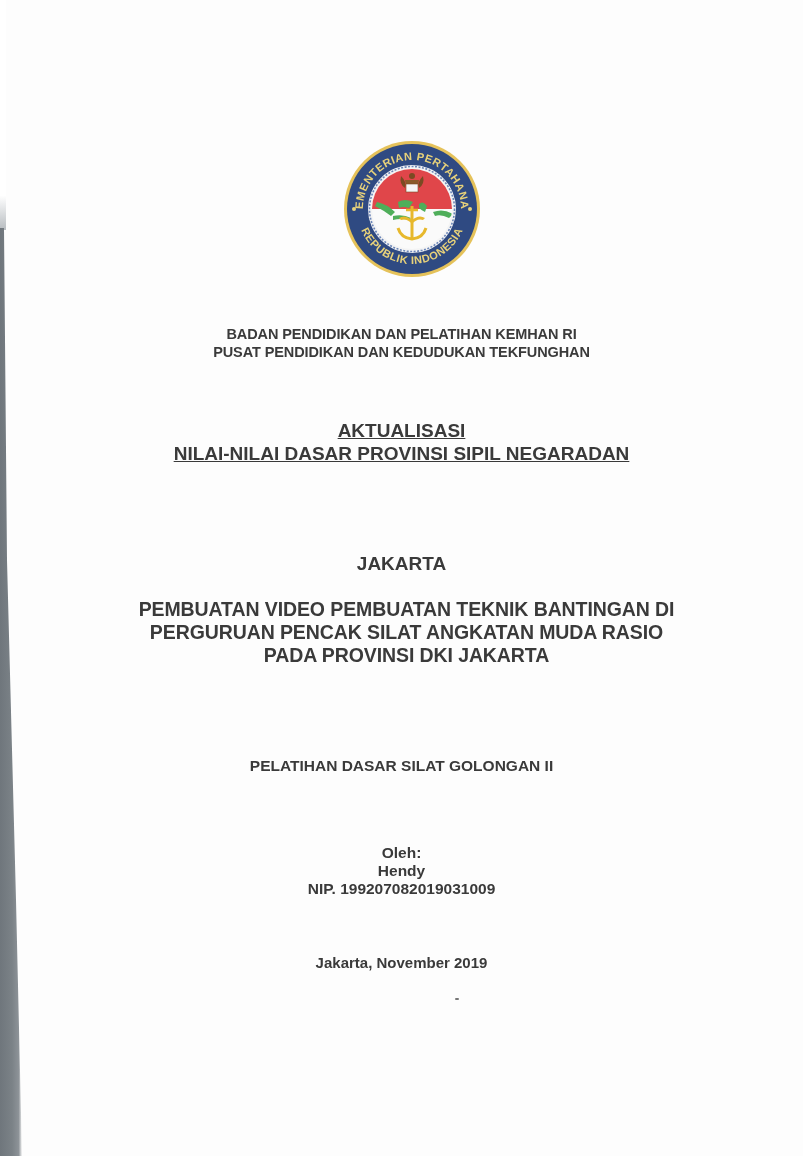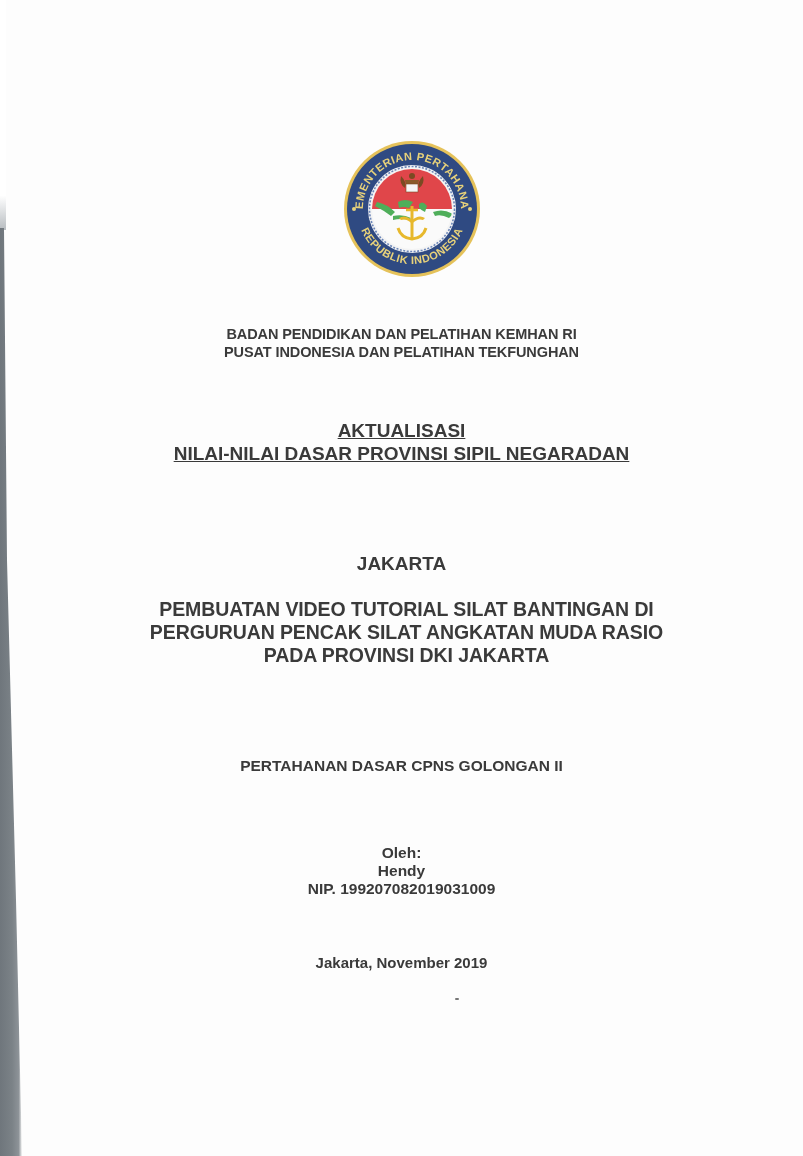--- a/index.html
+++ b/index.html
@@ -143,37 +143,37 @@
     <text font-family="Liberation Sans, sans-serif" font-size="11" font-weight="bold" fill="#e8d27a" letter-spacing="0.5">
       <textPath href="#arcBottom" startOffset="50%" text-anchor="middle">REPUBLIK INDONESIA</textPath>
     </text>
     <circle cx="11" cy="69" r="2" fill="#e8d27a"></circle>
     <circle cx="127" cy="69" r="2" fill="#e8d27a"></circle>
   </svg>
 </div>
 
 <div class="block institution">
   <span class="line">BADAN PENDIDIKAN DAN PELATIHAN KEMHAN RI</span>
-  <span class="line">PUSAT INDONESIA DAN PELATIHAN TEKFUNGHAN</span>
+  <span class="line">PUSAT PENDIDIKAN DAN KEDUDUKAN TEKFUNGHAN</span>
 </div>
 
 <div class="block title">
   <span class="line">AKTUALISASI</span>
   <span class="line">NILAI-NILAI DASAR PROVINSI SIPIL NEGARADAN</span>
 </div>
 
 <div class="block tentang">JAKARTA</div>
 
 <div class="block topic">
-  <span class="line">PEMBUATAN VIDEO TUTORIAL SILAT BANTINGAN DI</span>
+  <span class="line">PEMBUATAN VIDEO PEMBUATAN TEKNIK BANTINGAN DI</span>
   <span class="line">PERGURUAN PENCAK SILAT ANGKATAN MUDA RASIO</span>
   <span class="line">PADA PROVINSI DKI JAKARTA</span>
 </div>
 
-<div class="block training">PERTAHANAN DASAR CPNS GOLONGAN II</div>
+<div class="block training">PELATIHAN DASAR SILAT GOLONGAN II</div>
 
 <div class="block author">
   <span class="line">Oleh:</span>
   <span class="line">Hendy</span>
   <span class="line">NIP. 199207082019031009</span>
 </div>
 
 <div class="speck"></div>
 
 <div class="block date">Jakarta, November 2019</div>

